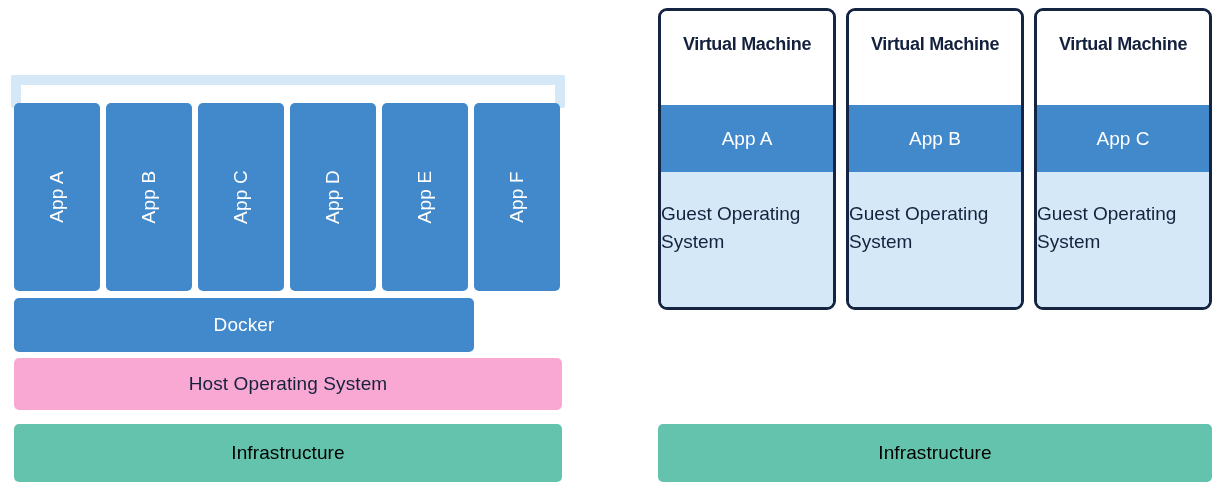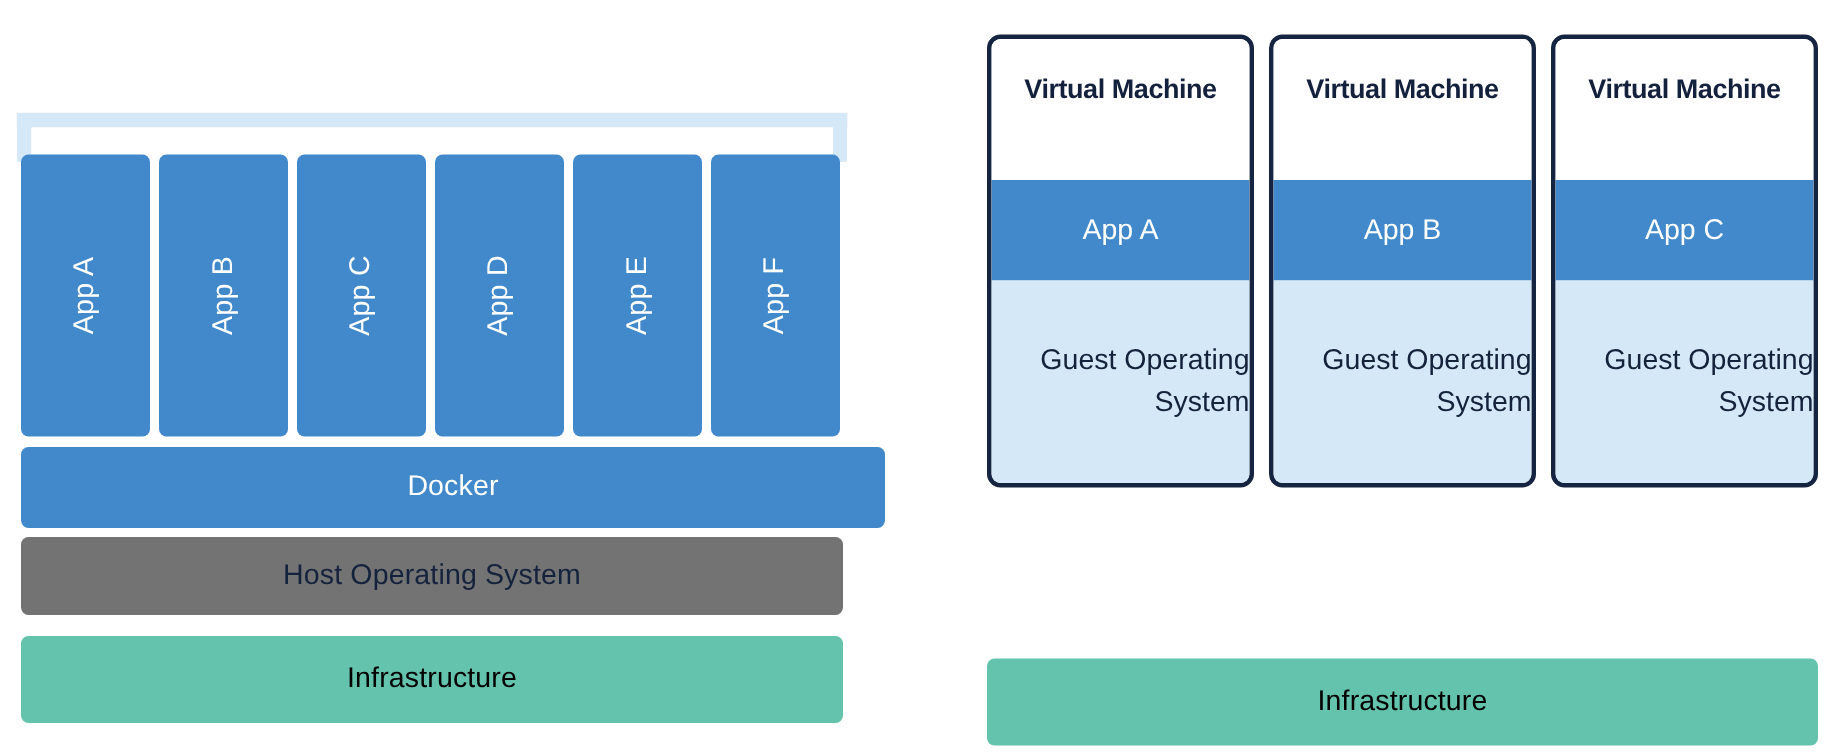--- a/index.html
+++ b/index.html
@@ -25,21 +25,21 @@
     position: absolute;
     box-sizing: border-box;
     display: flex;
     align-items: center;
     justify-content: center;
     border-radius: 5px;
     font-size: 19px;
     letter-spacing: 0.1px;
   }
   .block.blue      { background: #4189cb; color: #ffffff; }
-  .block.lightblue { background: #737373; color: #15223c; }
+  .block.lightblue { background: #f9a8d4; color: #15223c; }
   .block.green     { background: #63c3ac; color: #000000; }
 
   
   #left-panel {
     position: absolute;
     left: 0; top: 0;
     width: 612px; height: 501px;
   }
 
   #left-title {
@@ -81,29 +81,29 @@
     align-items: center;
     justify-content: center;
   }
   .app-box .vlabel {
     transform: rotate(-90deg);
     white-space: nowrap;
     font-size: 19px;
     letter-spacing: 0.2px;
   }
 
-  #docker-bar  { left: 14px; top: 298px; width: 576px; height: 54px; }
+  #docker-bar  { left: 14px; top: 298px; width: 460px; height: 54px; }
   #host-os-bar { left: 14px; top: 358px; width: 548px; height: 52px; }
   #infra-bar-left { left: 14px; top: 424px; width: 548px; height: 58px; }
 
   
   #right-panel {
     position: absolute;
     left: 612px; top: 0;
-    width: 613px; height: 382px; margin-top: 15px;
+    width: 613px; height: 382px;
   }
 
   .vm-box {
     position: absolute;
     top: 8px;
     width: 178px;
     height: 302px;
     box-sizing: border-box;
     border: 3px solid #152440;
     border-radius: 9px;
@@ -134,25 +134,25 @@
     justify-content: center;
     font-size: 19px;
   }
   .vm-guest {
     flex: 1 1 auto;
     background: #d4e8f8;
     color: #15223c;
     display: flex;
     align-items: flex-start;
     justify-content: center;
-    padding-top: 40px;
+    padding-top: 28px;
     box-sizing: border-box;
     font-size: 19px;
     line-height: 28px;
-    text-align: right;
+    text-align: left;
   }
 
   #hypervisor-bar { left: 46px; top: 321px; width: 554px; height: 76px; }
   #infra-bar-right { left: 46px; top: 424px; width: 554px; height: 58px; }
 </style>
 </head>
 <body>
 
 <div id="diagram">
 

